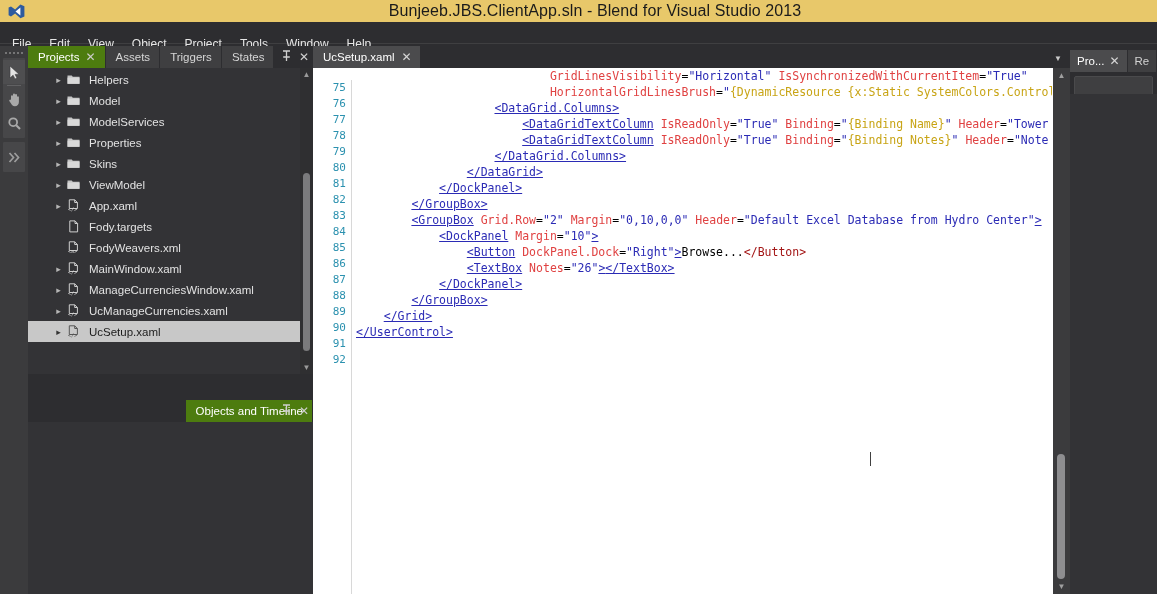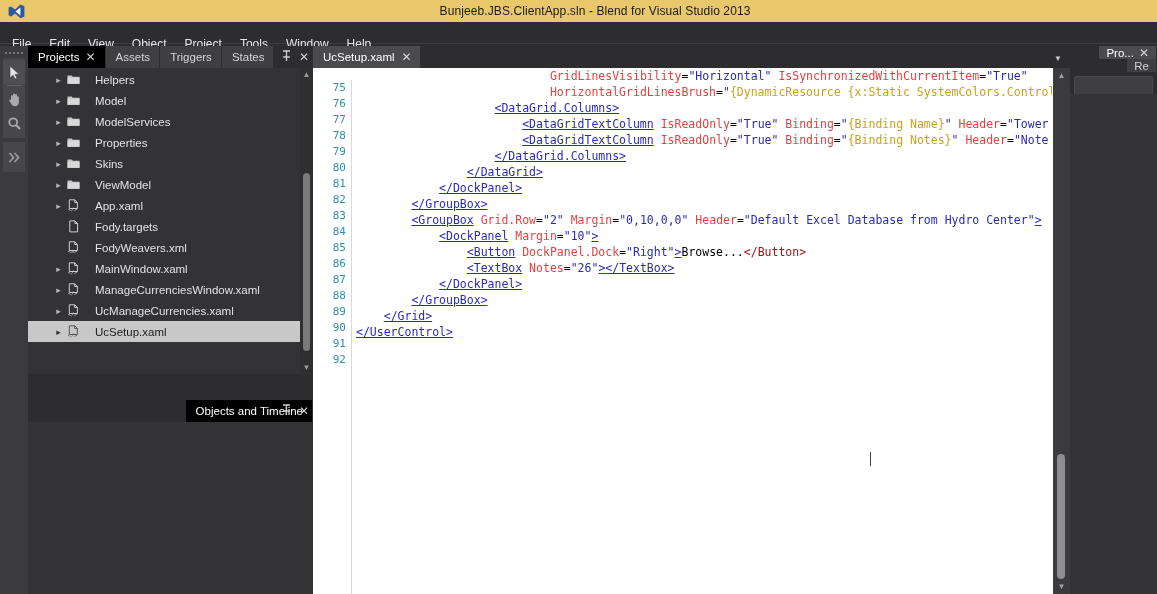--- a/index.html
+++ b/index.html
@@ -15,21 +15,21 @@
   .titlebar {
     position: absolute; left: 0; top: 0; width: 1157px; height: 22px;
     background: #e8c86a;
     display: flex; align-items: center; justify-content: center;
   }
   .titlebar .vslogo {
     position: absolute; left: 6px; top: 2px; width: 20px; height: 18px;
     display: flex; align-items: center; justify-content: center;
   }
   .titlebar .title-text {
-    font-size: 12px; color: #1b1b1b; letter-spacing: .1px;
+    font-size: 16px; color: #1b1b1b; letter-spacing: .1px;
     white-space: nowrap;
     margin-left: 33px;
   }
 
   
   .menubar {
     position: absolute; left: 0; top: 22px; width: 1157px; height: 22px;
     background: #2d2d30; display: flex; align-items: center;
     border-bottom: 1px solid #3f3f41;
   }
@@ -71,21 +71,21 @@
   }
   .tabstrip {
     position: relative; height: 22px; background: #2d2d30;
     display: flex; align-items: flex-end;
   }
   .ptab {
     height: 22px; padding: 0 9px 0 10px; display: flex; align-items: center;
     font-size: 11.5px; color: #d6d6d6; background: #3f3f41; cursor: default;
     border-right: 1px solid #2d2d30;
   }
-  .ptab.active { background: #000000; color: #ffffff; }
+  .ptab.active { background: #4d7c0f; color: #ffffff; }
   .ptab .xc { margin-left: 6px; font-size: 12px; color: #cfcfcf; line-height: 1; }
   .tabstrip .tabtools {
     position: absolute; right: 4px; top: 4px; display: flex; gap: 8px; align-items: center;
   }
   .tabtools .ticon { color: #d0d0d0; font-size: 12px; line-height: 1; cursor: default; }
 
   .searchrow {
     position: relative; height: 22px; margin: 0 0 0 0; background: #3f3f41;
     border: 1px solid #4a4a4c; display: flex; align-items: center;
   }
@@ -106,21 +106,21 @@
     font-size: 11.5px; color: #e2e2e2; cursor: default; white-space: nowrap;
   }
   .trow.sel { background: #c8c8c8; color: #1b1b1b; }
   .trow .arrow {
     width: 13px; margin-left: -20px; display: inline-flex; align-items: center;
     justify-content: center; color: #b6b6b6; font-size: 9px;
   }
   .trow.sel .arrow { color: #333; }
   .trow .noarrow { width: 13px; margin-left: -20px; }
   .trow .ico { width: 17px; display: inline-flex; align-items: center; justify-content: center; }
-  .trow .lbl { margin-left: 13px; }
+  .trow .lbl { margin-left: 7px; }
 
   
   .tscroll {
     position: absolute; right: 0; top: 0; width: 13px; bottom: 0; background: #2f2f31;
   }
   .tscroll .arrw {
     height: 13px; display: flex; align-items: center; justify-content: center;
     color: #9a9a9a; font-size: 8px;
   }
   .tscroll .thumb {
@@ -195,21 +195,21 @@
   .edscroll .thumb {
     position: absolute; left: 4px; width: 8px; top: 386px; height: 125px;
     background: #8e8e90; border-radius: 4px;
   }
 
   
   .rightpanel {
     position: absolute; left: 1070px; top: 46px; width: 87px; height: 548px;
     background: #2d2d30;
   }
-  .rtabs { position: relative; height: 26px; display: flex; align-items: flex-end; flex-direction: column; }
+  .rtabs { position: relative; height: 26px; display: flex; align-items: flex-end; }
   .rtab {
     height: 22px; padding: 0 7px; display: flex; align-items: center;
     font-size: 11.5px; color: #ffffff; background: #4b4b4d; cursor: default;
     border-right: 1px solid #2d2d30; white-space: nowrap;
   }
   .rtab .xc { margin-left: 5px; font-size: 12px; color: #d8d8d8; line-height: 1; }
   .rtab.inactive { background: #3f3f41; color: #d2d2d2; }
   .rsearch {
     margin: 4px 4px 0 4px; height: 20px; background: #3f3f41;
     border: 1px solid #4a4a4c; border-radius: 2px;

